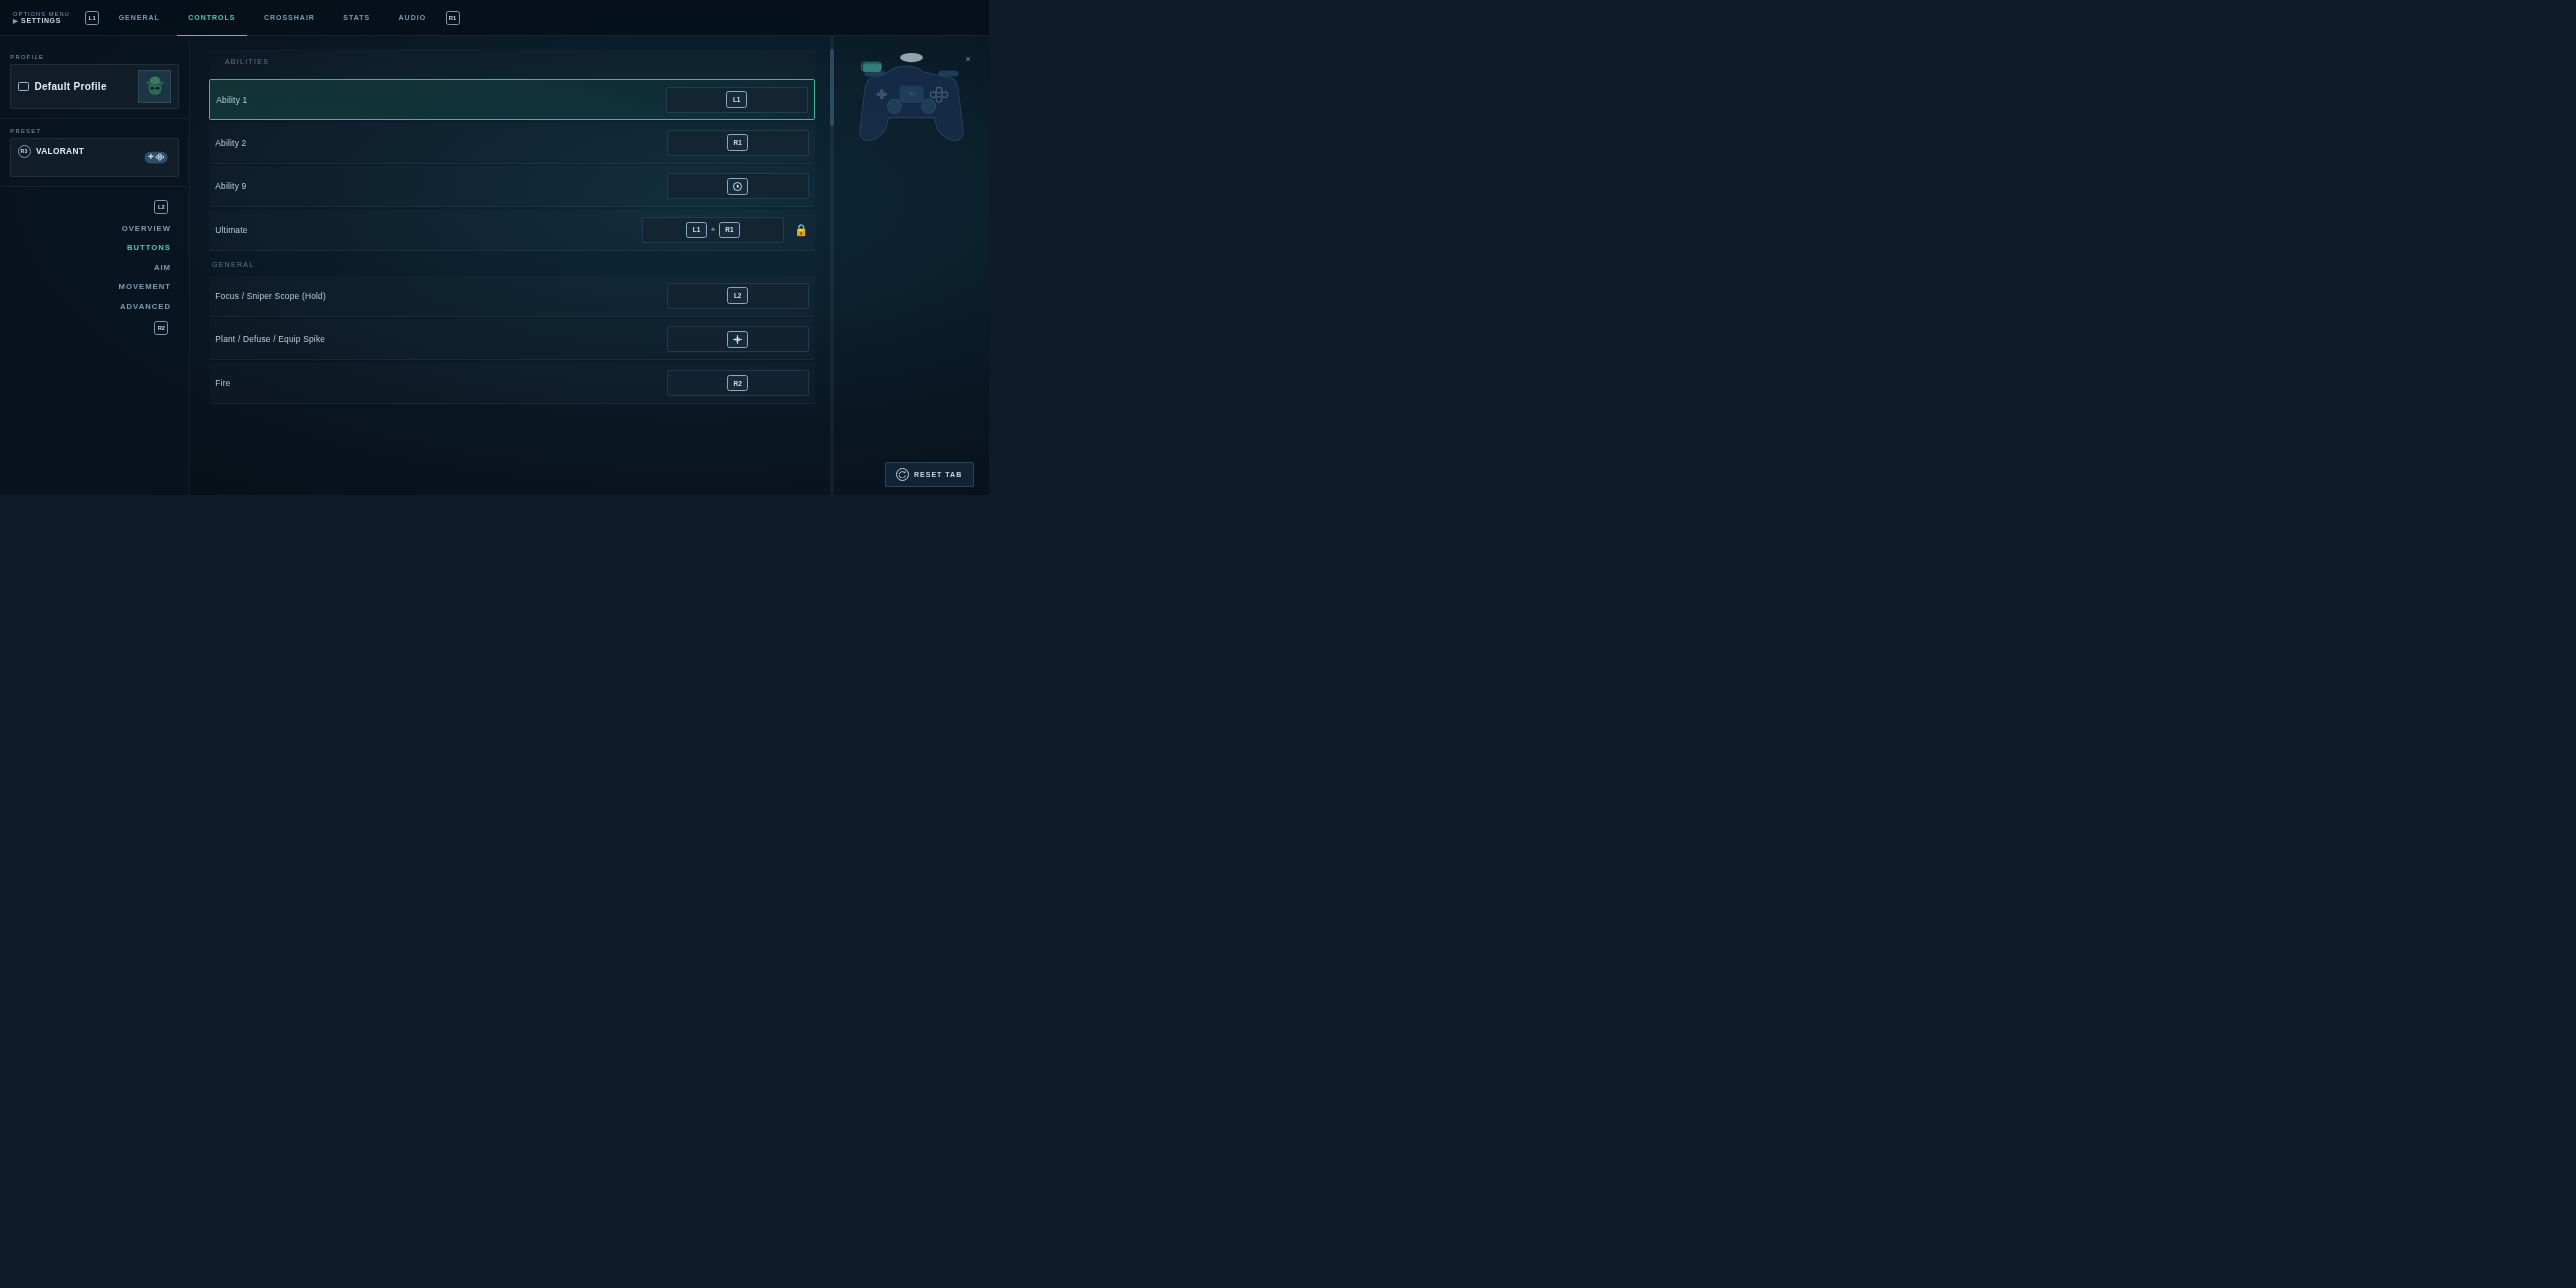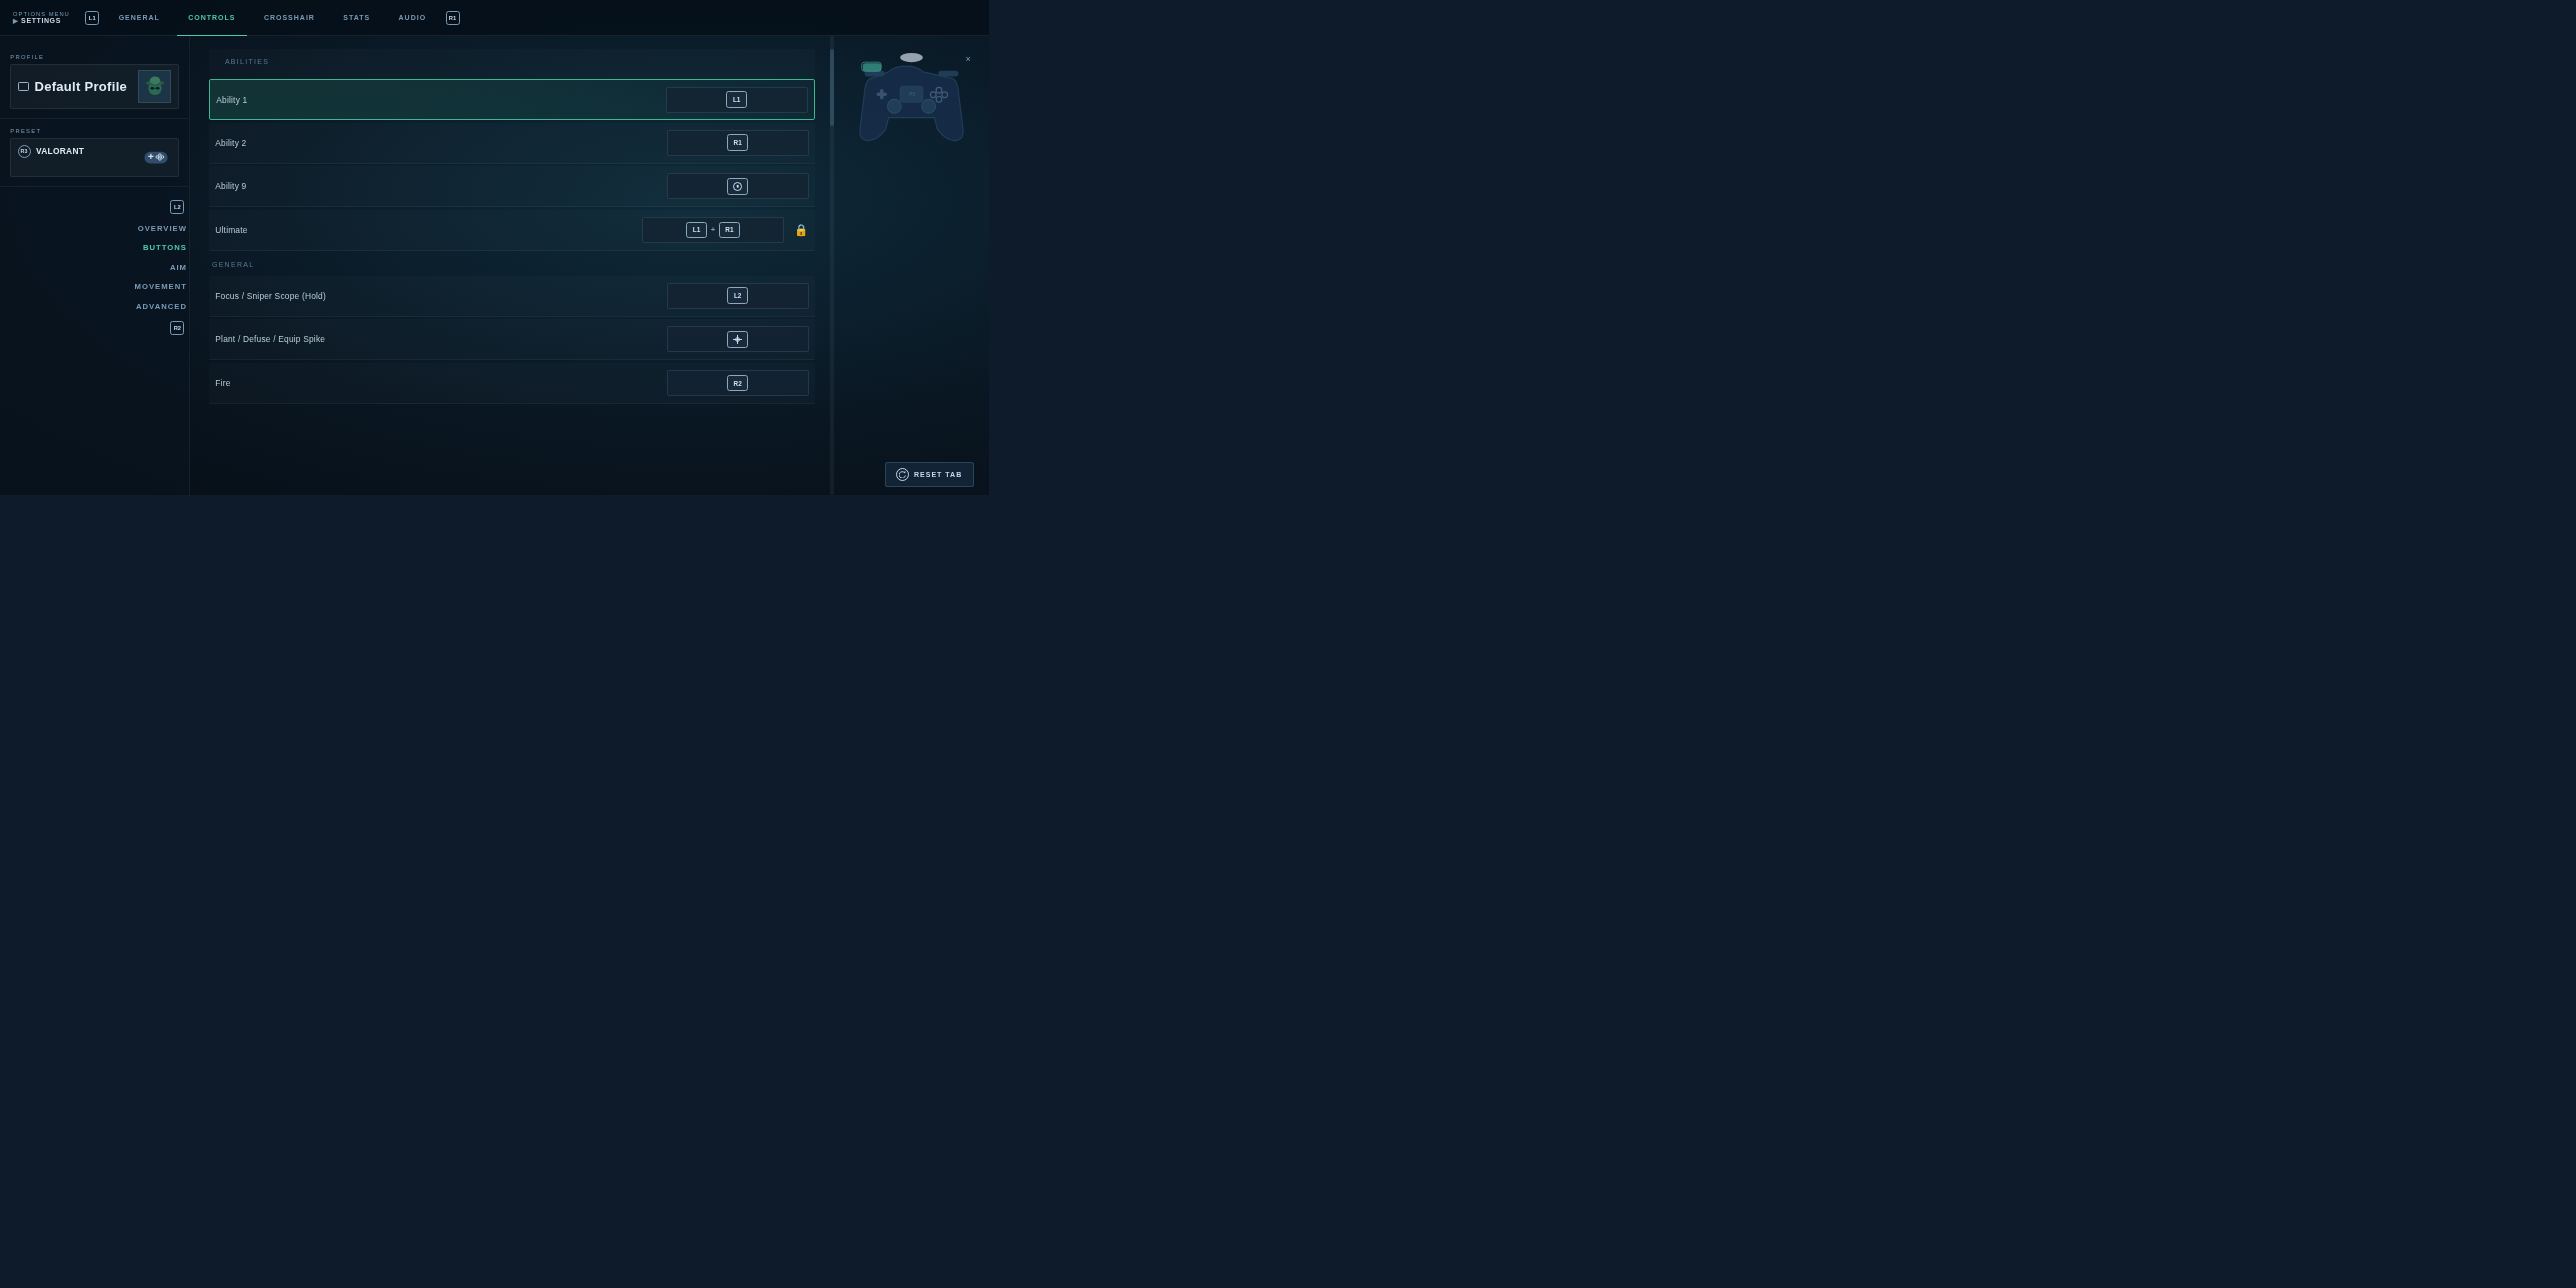--- a/index.html
+++ b/index.html
@@ -142,21 +142,21 @@
       background: rgba(255,255,255,0.04);
       border: 0.6px solid rgba(255,255,255,0.08);
       border-radius: 1.9px;
       padding: 5.2px 6.4px;
     }
 
     .profile-name {
       display: flex;
       align-items: center;
       gap: 5.2px;
-      font-size: 13px;
+      font-size: 10px;
       font-weight: bold;
       color: #e0ecf4;
       letter-spacing: 0.3px;
     }
 
     .controller-icon {
       width: 11.6px;
       height: 9px;
       border: 1.3px solid #9ab5c8;
       border-radius: 1.3px;
@@ -217,21 +217,21 @@
       align-items: center;
       justify-content: center;
       font-size: 5.2px;
       color: #c8d8e8;
     }
 
     .sidebar-nav {
       display: flex;
       flex-direction: column;
       align-items: flex-end;
-      padding: 0 2px;
+      padding: 0 18px;
       gap: 2.6px;
     }
 
     .l2-badge {
       align-self: flex-end;
       margin-bottom: 3.9px;
     }
 
     .sidebar-nav-item {
       font-size: 7.7px;

